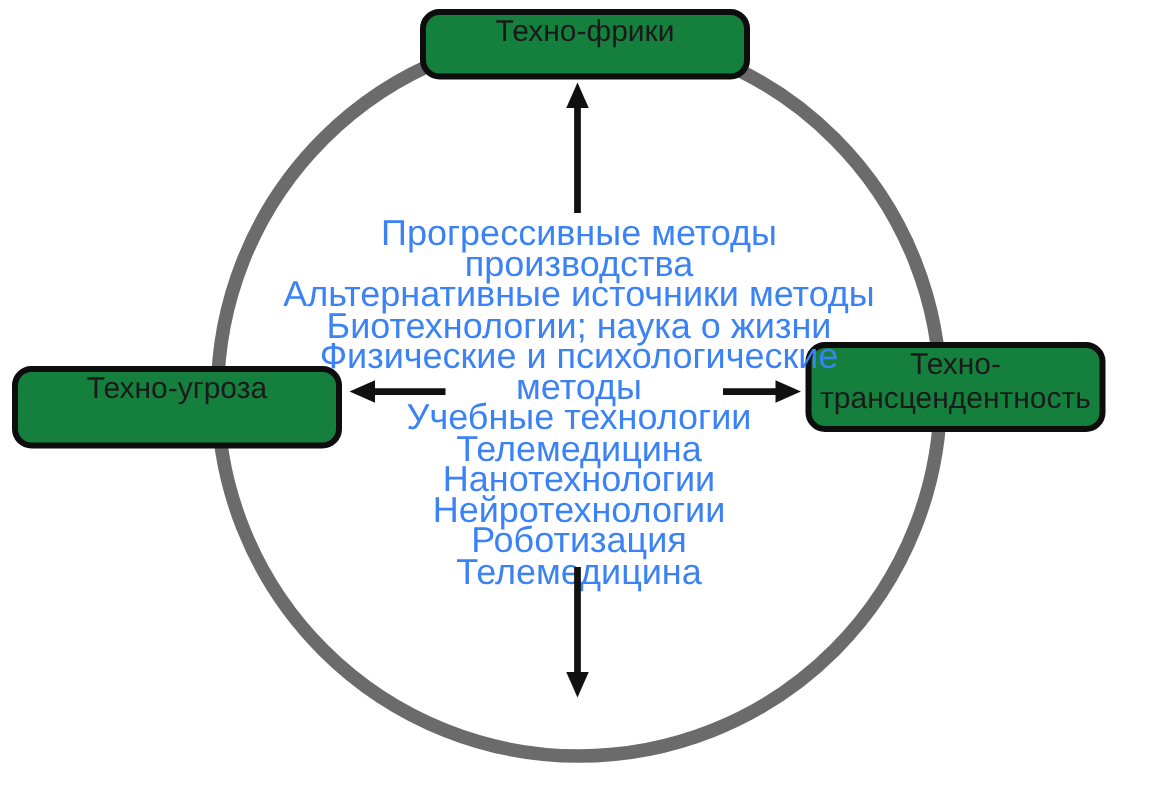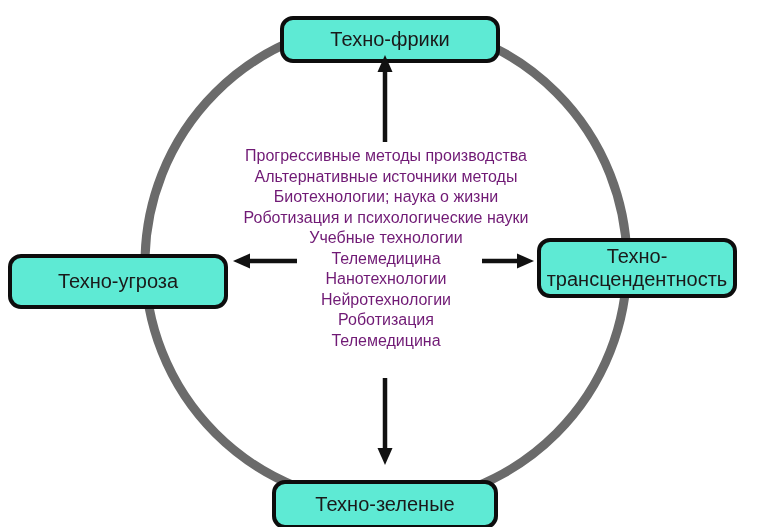--- a/index.html
+++ b/index.html
@@ -18,46 +18,44 @@
   .layer {
     position: absolute;
     left: 0;
     top: 0;
     width: 766px;
     height: 527px;
   }
   .node {
     position: absolute;
     box-sizing: border-box;
-    background: #5eead4;
+    background: #15803d;
     border: 4px solid #0d0d0d;
     border-radius: 13px;
     display: flex;
     flex-direction: column;
     align-items: center;
-    justify-content: center;
     text-align: center;
     color: #1a1a1a;
     font-size: 20px;
     line-height: 23px;
     z-index: 2;
-    margin-top: 10px;
   }
   .node-top    { left: 280px; top: 6px;   width: 220px; height: 47px; }
   .node-left   { left: 8px;   top: 244px; width: 220px; height: 55px; }
   .node-right  { left: 537px; top: 228px; width: 200px; height: 60px; }
   .node-bottom { left: 272px; top: 470px; width: 226px; height: 49px; }
   .center-list {
     position: absolute;
     left: 186px;
     top: 146px;
     width: 400px;
     text-align: center;
-    color: #701a75;
-    font-size: 16px;
+    color: #3b82f6;
+    font-size: 24px;
     line-height: 20.5px;
     z-index: 2;
   }
   svg.layer { z-index: 1; }
   svg.arrows { z-index: 3; }
 </style>
 </head>
 <body>
 
 <div class="canvas">
@@ -72,29 +70,26 @@
 
   <div class="node node-left">
     <span>Техно-угроза</span>
   </div>
 
   <div class="node node-right">
     <span>Техно-</span>
     <span>трансцендентность</span>
   </div>
 
-  <div class="node node-bottom">
-    <span>Техно-зеленые</span>
-  </div>
 
   <div class="center-list">
     <div>Прогрессивные методы производства</div>
     <div>Альтернативные источники методы</div>
     <div>Биотехнологии; наука о жизни</div>
-    <div>Роботизация и психологические науки</div>
+    <div>Физические и психологические методы</div>
     <div>Учебные технологии</div>
     <div>Телемедицина</div>
     <div>Нанотехнологии</div>
     <div>Нейротехнологии</div>
     <div>Роботизация</div>
     <div>Телемедицина</div>
   </div>
 
   <svg class="layer arrows" viewBox="0 0 766 527">
 

